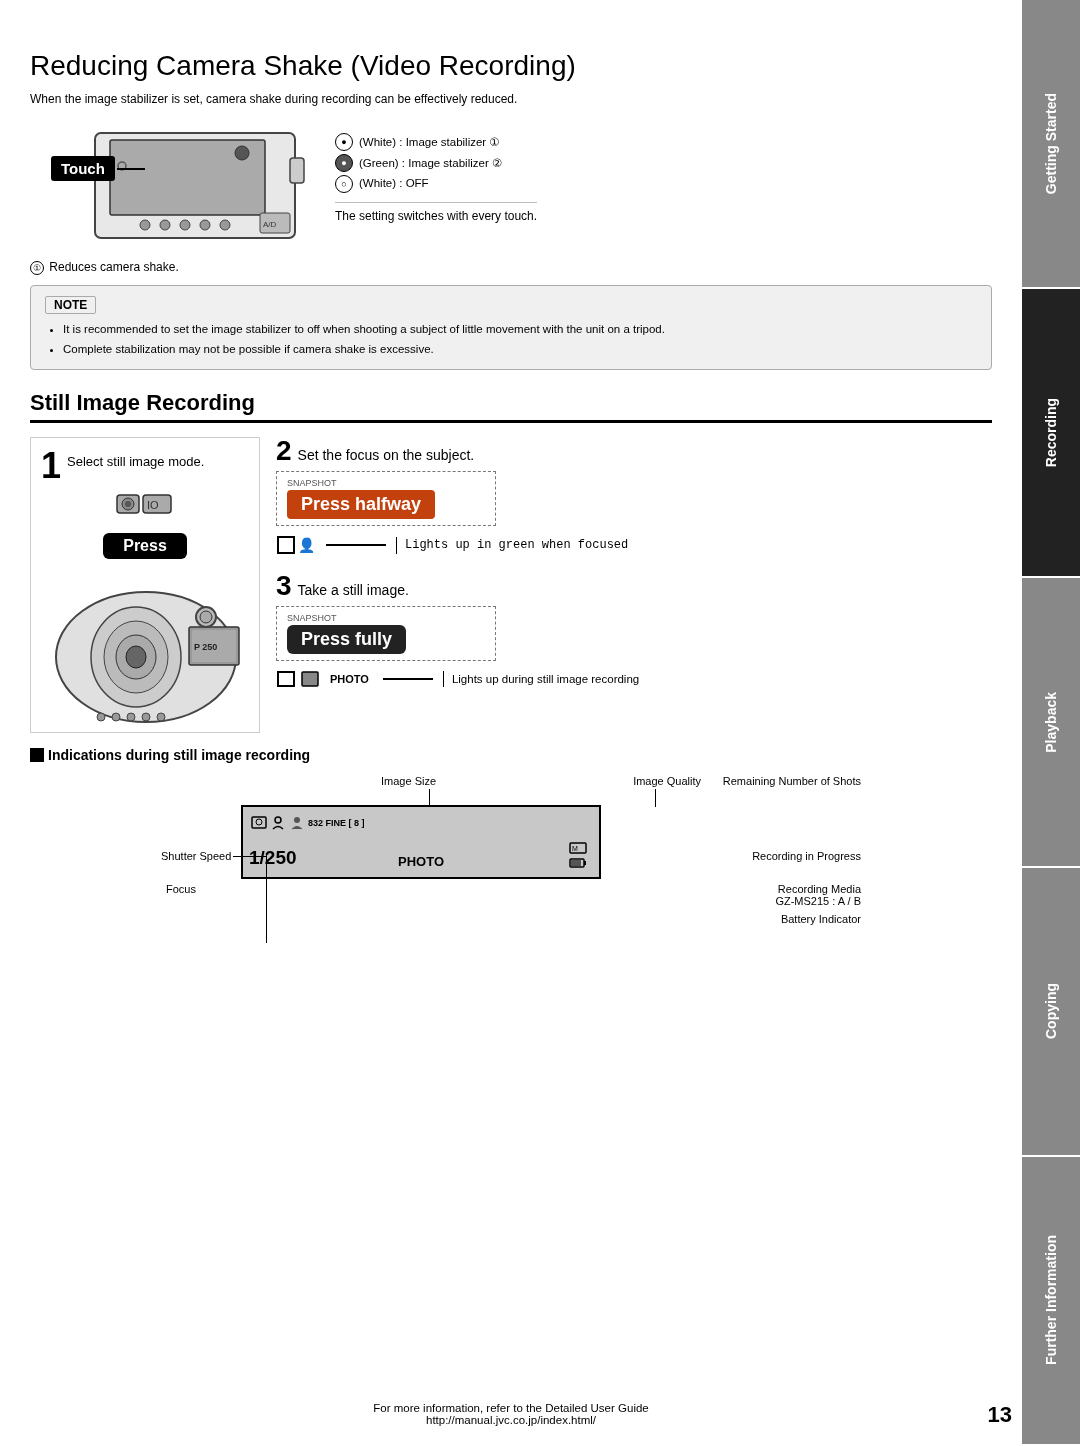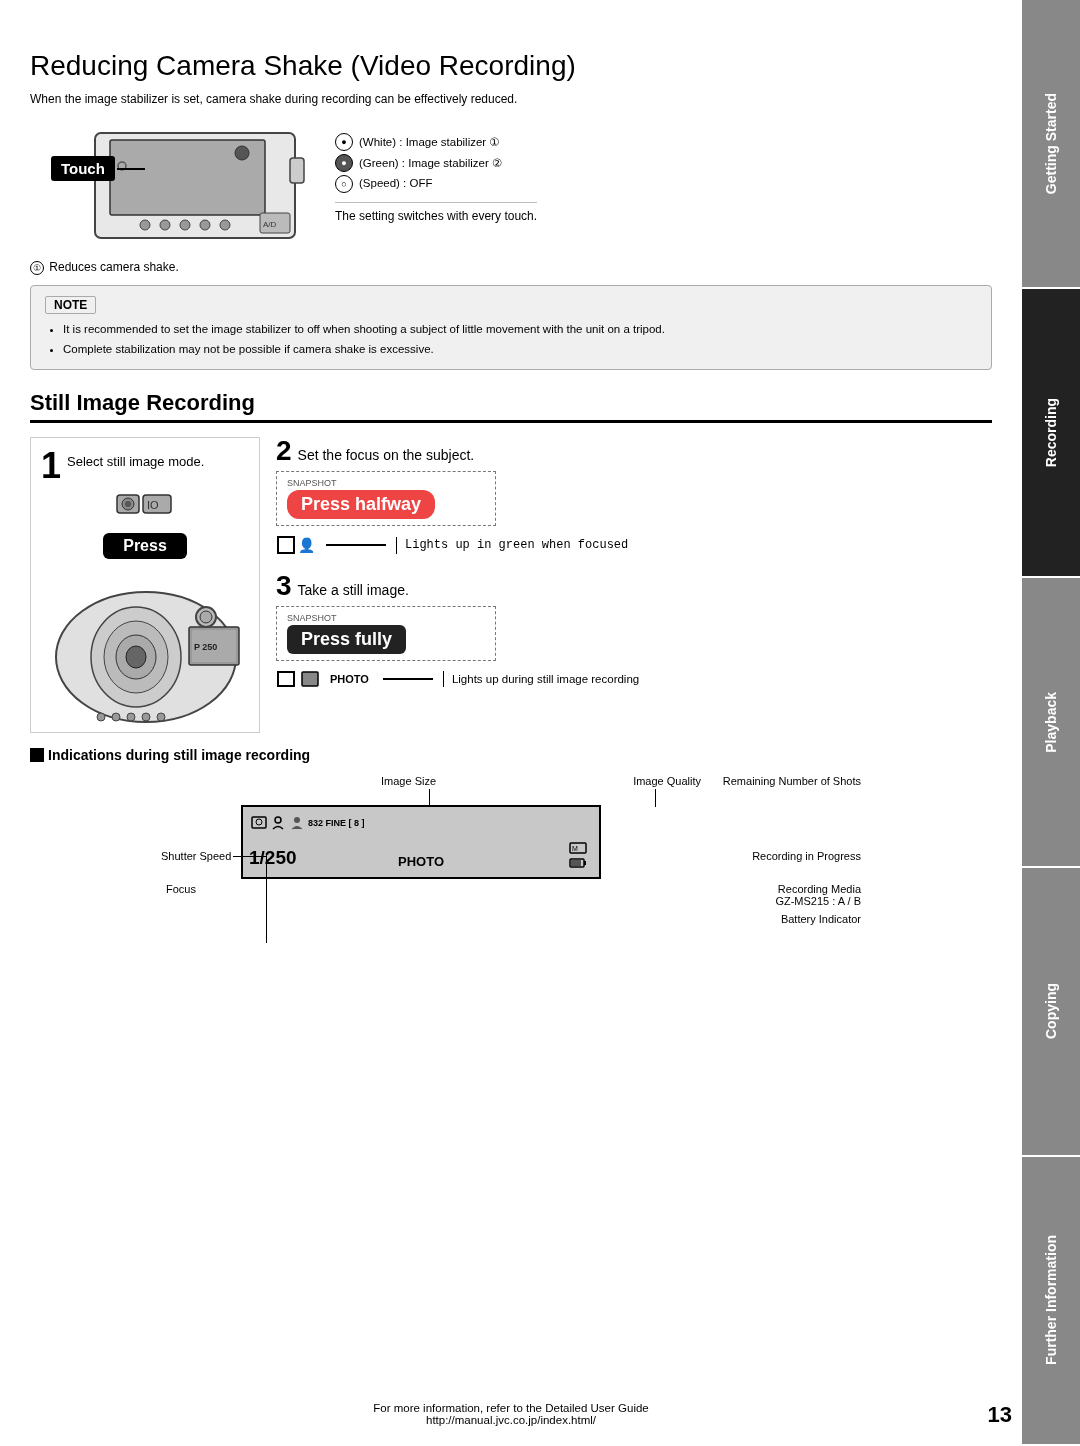--- a/index.html
+++ b/index.html
@@ -211,26 +211,26 @@
       width: 220px;
     }
 
     .snapshot-label-small {
       font-size: 9px;
       color: #555;
       margin-bottom: 2px;
     }
 
     .press-halfway-btn {
-      background: #ef4444;
+      background: #c2410c;
       color: #fff;
       font-weight: bold;
       font-size: 18px;
       padding: 4px 14px;
-      border-radius: 12px;
+      border-radius: 4px;
       display: inline-block;
     }
 
     .press-fully-btn {
       background: #222;
       color: #fff;
       font-weight: bold;
       font-size: 18px;
       padding: 4px 14px;
       border-radius: 6px;
@@ -374,21 +374,21 @@
           <div>
             <span style="display:inline-block; width:18px; height:18px; border-radius:50%; border:1.5px solid #000; text-align:center; line-height:16px; font-size:9px; margin-right:2px;">●</span>
             <span>(White) : Image stabilizer ①</span>
           </div>
           <div>
             <span style="display:inline-block; width:18px; height:18px; border-radius:50%; border:1.5px solid #000; text-align:center; line-height:16px; font-size:9px; margin-right:2px; background:#555; color:#fff;">●</span>
             <span>(Green) : Image stabilizer ②</span>
           </div>
           <div>
             <span style="display:inline-block; width:18px; height:18px; border-radius:50%; border:1.5px solid #000; text-align:center; line-height:16px; font-size:9px; margin-right:2px;">○</span>
-            <span>(Speed) : OFF</span>
+            <span>(White) : OFF</span>
           </div>
         </div>
         <div style="margin-top:8px; font-size:12px; border-top:1px solid #bbb; padding-top:6px;">The setting switches with every touch.</div>
       </div>
     </div>
 
     <div class="reduces-notes">
       <div>
         <span class="circle-num">①</span>
         <span>Reduces camera shake.</span>

